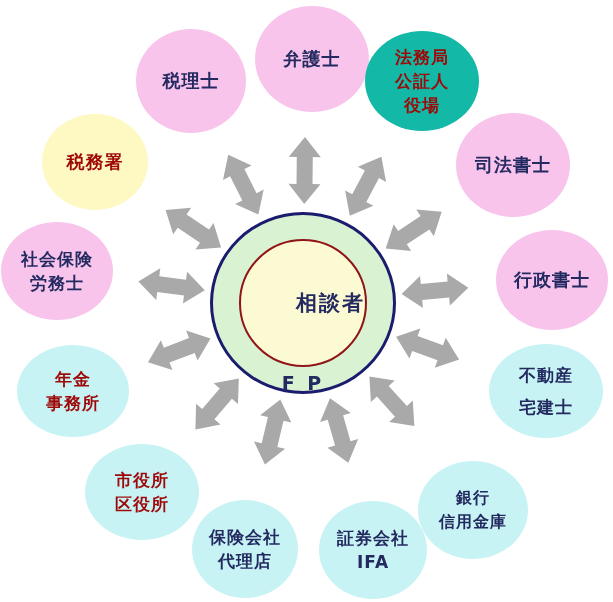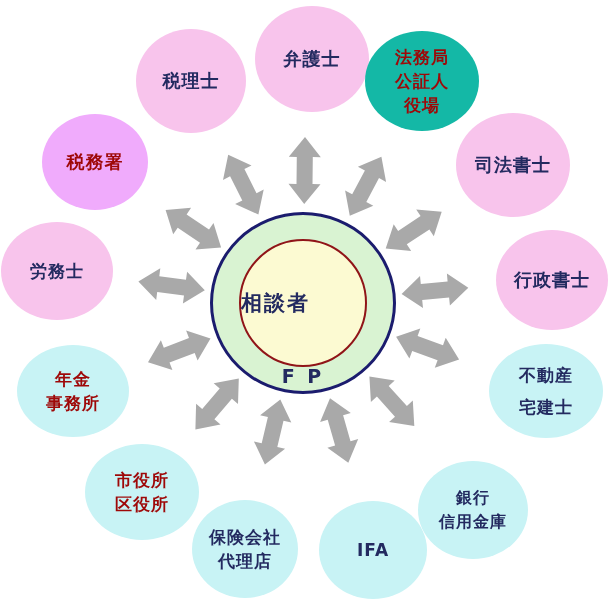--- a/index.html
+++ b/index.html
@@ -6,24 +6,24 @@
   body{font-family:"DejaVu Sans","Liberation Sans",sans-serif;}
   #canvas{position:relative;width:613px;height:602px;overflow:hidden;background:#ffffff;}
   #arrow-layer{position:absolute;left:0;top:0;z-index:1;}
   .node{position:absolute;z-index:2;border-radius:50%;display:flex;flex-direction:column;
         align-items:center;justify-content:center;font-weight:bold;text-align:center;
         letter-spacing:1px;}
   .node .line{line-height:24px;white-space:nowrap;}
   .node.single .line{line-height:normal;}
   .hub-ring{position:absolute;z-index:2;border-radius:50%;box-sizing:border-box;}
   .hub-core{position:absolute;z-index:3;border-radius:50%;box-sizing:border-box;
-            display:flex;align-items:center;justify-content:flex-start;}
+            display:flex;align-items:center;justify-content:flex-end;}
   .hub-label{font-weight:bold;font-size:21px;letter-spacing:2px;white-space:nowrap;}
   .fp-label{position:absolute;z-index:4;width:120px;text-align:center;font-weight:bold;
-            font-size:19px;letter-spacing:3px;white-space:nowrap;}
+            font-size:19px;letter-spacing:3px;white-space:nowrap;margin-top:7px;}
 </style>
 </head>
 <body>
 
 <div id="canvas">
   <svg id="arrow-layer" width="613" height="602" viewBox="0 0 613 602">
       <polygon points="304.2,204.0 320.5,184.2 312.5,184.1 312.8,157.1 320.8,157.2 305.0,137.0 288.8,156.8 296.8,156.9 296.5,183.9 288.5,183.8" fill="#a9a9a9"></polygon>
       <polygon points="349.8,215.7 373.3,205.7 366.3,201.9 379.0,178.1 386.1,181.9 381.4,156.7 357.9,166.8 364.9,170.5 352.2,194.3 345.1,190.6" fill="#a9a9a9"></polygon>
       <polygon points="385.7,248.6 411.2,251.0 406.8,244.3 429.4,229.5 433.8,236.2 441.7,211.8 416.2,209.4 420.6,216.1 398.1,231.0 393.7,224.3" fill="#a9a9a9"></polygon>
       <polygon points="401.6,293.9 423.0,308.0 422.2,300.0 449.1,297.5 449.9,305.5 468.3,287.7 446.9,273.6 447.6,281.6 420.8,284.1 420.0,276.1" fill="#a9a9a9"></polygon>
@@ -61,37 +61,39 @@
       </div>
       <div class="node" style="left: 489px; top: 344px; width: 114px; height: 94px; background: rgb(200, 243, 245); color: rgb(35, 42, 96); font-size: 17px; gap: 8px;">
         <div class="line">不動産</div>
         <div class="line">宅建士</div>
       </div>
       <div class="node" style="left: 418px; top: 461px; width: 110px; height: 98px; background: rgb(200, 243, 245); color: rgb(35, 42, 96); font-size: 16px;">
         <div class="line">銀行</div>
         <div class="line">信用金庫</div>
       </div>
       <div class="node" style="left: 319px; top: 501px; width: 108px; height: 98px; background: rgb(200, 243, 245); color: rgb(35, 42, 96); font-size: 17px;">
+        <div class="line">証券会社</div>
         <div class="line">IFA</div>
       </div>
       <div class="node" style="left: 192px; top: 500px; width: 106px; height: 98px; background: rgb(200, 243, 245); color: rgb(35, 42, 96); font-size: 17px;">
         <div class="line">保険会社</div>
         <div class="line">代理店</div>
       </div>
       <div class="node" style="left: 85px; top: 444px; width: 114px; height: 96px; background: rgb(200, 243, 245); color: rgb(158, 8, 8); font-size: 17px;">
         <div class="line">市役所</div>
         <div class="line">区役所</div>
       </div>
       <div class="node" style="left: 17px; top: 345px; width: 112px; height: 92px; background: rgb(200, 243, 245); color: rgb(158, 8, 8); font-size: 17px;">
         <div class="line">年金</div>
         <div class="line">事務所</div>
       </div>
       <div class="node" style="left: 1px; top: 222px; width: 112px; height: 98px; background: rgb(248, 196, 236); color: rgb(35, 42, 96); font-size: 17px;">
+        <div class="line">社会保険</div>
         <div class="line">労務士</div>
       </div>
-      <div class="node single" style="left: 42px; top: 114px; width: 106px; height: 96px; background: #f0abfc; color: rgb(158, 8, 8); font-size: 18px;">
+      <div class="node single" style="left: 42px; top: 114px; width: 106px; height: 96px; background: #fef9c3; color: rgb(158, 8, 8); font-size: 18px;">
         <div class="line">税務署</div>
       </div>
       <div class="node single" style="left: 136px; top: 29px; width: 110px; height: 104px; background: rgb(248, 196, 236); color: rgb(35, 42, 96); font-size: 18px;">
         <div class="line">税理士</div>
       </div>
     </div>
 </div>
 
 </body></html>

